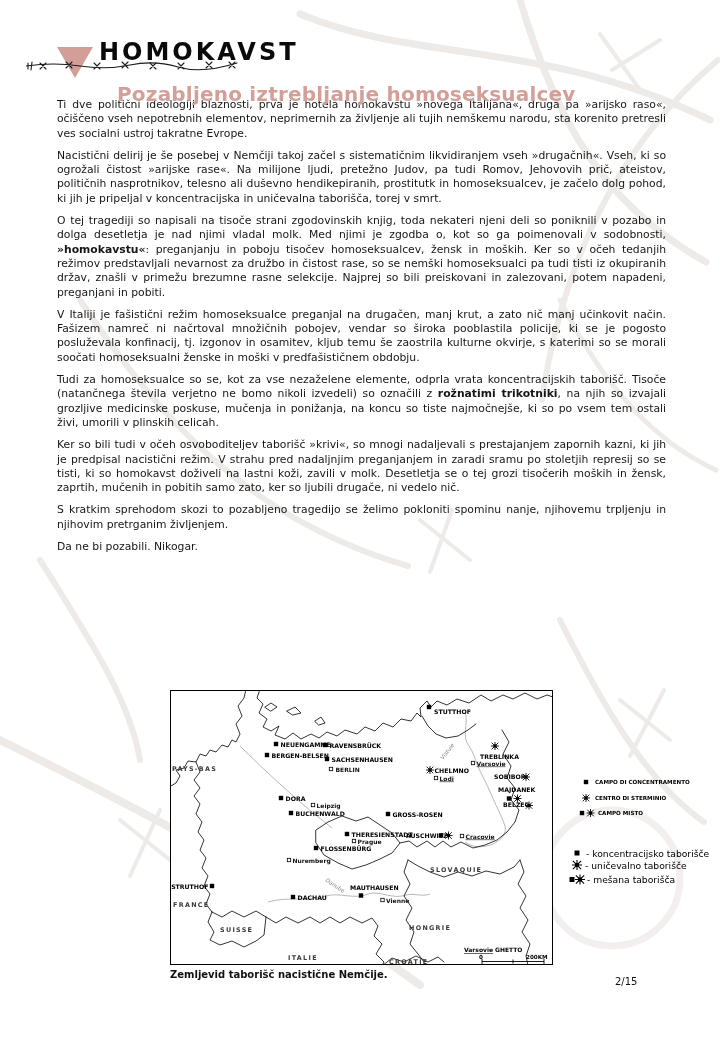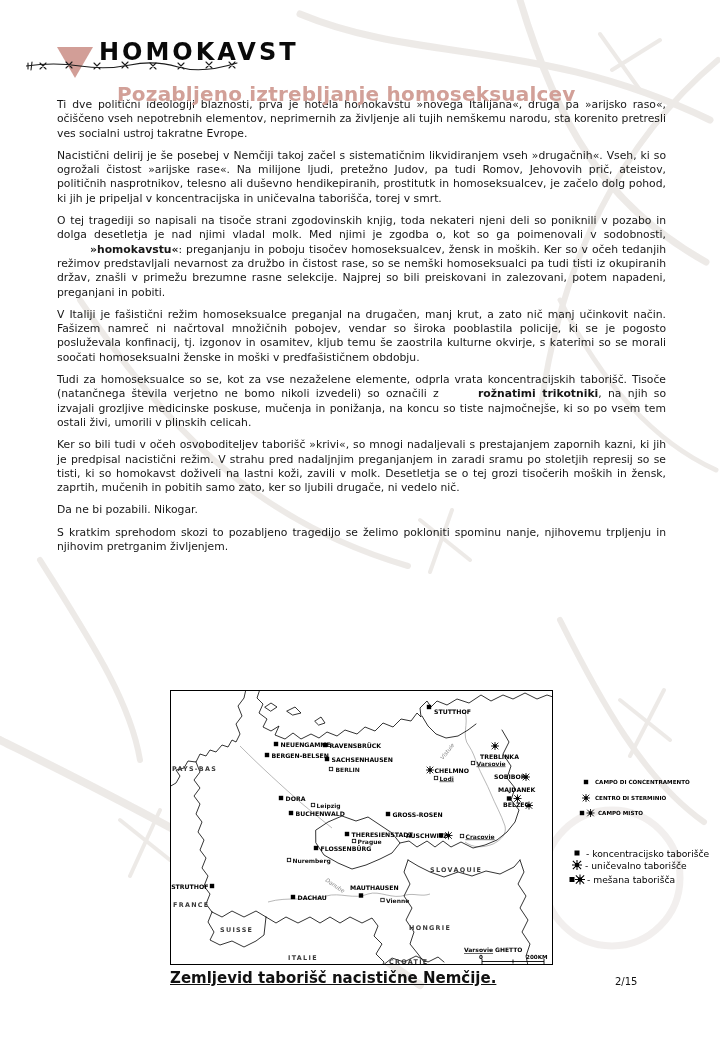--- a/index.html
+++ b/index.html
@@ -14,39 +14,39 @@
             border-top:31px solid #d29e97;}
   .wire-svg{position:absolute;left:26px;top:54px;z-index:3;}
   .logo{position:absolute;left:99px;top:38px;margin:0;z-index:4;
         font:bold 24px "DejaVu Sans",sans-serif;letter-spacing:3px;color:#0a0a0a;}
   .subtitle{position:absolute;left:101px;top:66px;margin:16px;z-index:4;
         font:bold 20px "DejaVu Sans",sans-serif;color:#d2a098;letter-spacing:0.2px;}
   
   .article{position:absolute;left:57px;top:98px;width:609px;z-index:2;}
   .article p{margin:0 0 8px 0;font-size:10.8px;line-height:14.3px;text-align:justify;
              color:#161616;}
-  .article b{font-weight:bold;margin-left:33px;}
+  .article b{font-weight:bold;}
   
   .map-block{position:absolute;left:170px;top:688px;z-index:2;}
   .frame{fill:#ffffff;stroke:#000;stroke-width:1;}
   .bline{fill:none;stroke:#000;stroke-width:0.8;stroke-linejoin:round;stroke-linecap:round;}
   .river{fill:none;stroke:#9a9a9a;stroke-width:0.7;}
   .camp-t{font-size:6.2px;font-weight:bold;fill:#000;}
   .city-t{font-size:6px;font-weight:bold;fill:#111;}
   .u{text-decoration:underline;}
   .country-t{font-size:6.4px;font-weight:bold;fill:#3a3a3a;letter-spacing:1.3px;}
   .river-t{font-size:5.6px;font-style:italic;fill:#888;}
   .leg-it{font-size:5.6px;font-weight:bold;fill:#000;}
   .leg-sl{font-size:9.2px;fill:#000;}
   .ghetto-t{font-size:6px;font-weight:bold;fill:#000;}
   .scale-t{font-size:5.6px;font-weight:bold;fill:#000;}
   .scalebar{stroke:#000;stroke-width:0.9;}
   
   .caption{position:absolute;left:170px;top:969px;z-index:2;
-           font-size:15px;font-weight:bold;color:#111;text-decoration:underline;}
+           font-size:10px;font-weight:bold;color:#111;}
   .pagenum{position:absolute;left:615px;top:976px;z-index:2;
            font-size:10px;color:#111;}
 </style>
 </head>
 <body>
 
 <div class="page">
 
   <svg class="wm" width="720" height="1040" viewBox="0 0 720 1040">
     <g fill="none" stroke="#e9e5e2" stroke-linecap="round" opacity="0.8">
@@ -84,22 +84,22 @@
   <h1 class="logo">HOMOKAVST</h1>
   <h2 class="subtitle">Pozabljeno iztrebljanje homoseksualcev</h2>
 
   <main class="article">
     <p>Ti dve politični ideologiji blaznosti, prva je hotela homokavstu »novega Italijana«, druga pa »arijsko raso«, očiščeno vseh nepotrebnih elementov, neprimernih za življenje ali tujih nemškemu narodu, sta korenito pretresli ves socialni ustroj takratne Evrope.</p>
     <p>Nacistični delirij je še posebej v Nemčiji takoj začel s sistematičnim likvidiranjem vseh »drugačnih«. Vseh, ki so ogrožali čistost »arijske rase«. Na milijone ljudi, pretežno Judov, pa tudi Romov, Jehovovih prič, ateistov, političnih nasprotnikov, telesno ali duševno hendikepiranih, prostitutk in homoseksualcev, je začelo dolg pohod, ki jih je pripeljal v koncentracijska in uničevalna taborišča, torej v smrt.</p>
     <p><span>O tej tragediji so napisali na tisoče strani zgodovinskih knjig, toda nekateri njeni deli so poniknili v pozabo in dolga desetletja je nad njimi vladal molk. Med njimi je zgodba o, kot so ga poimenovali v sodobnosti, </span><b>»homokavstu«</b><span>: preganjanju in poboju tisočev homoseksualcev, žensk in moških. Ker so v očeh tedanjih režimov predstavljali nevarnost za družbo in čistost rase, so se nemški homoseksualci pa tudi tisti iz okupiranih držav, znašli v primežu brezumne rasne selekcije. Najprej so bili preiskovani in zalezovani, potem napadeni, preganjani in pobiti.</span></p>
     <p>V Italiji je fašistični režim homoseksualce preganjal na drugačen, manj krut, a zato nič manj učinkovit način. Fašizem namreč ni načrtoval množičnih pobojev, vendar so široka pooblastila policije, ki se je pogosto posluževala konfinacij, tj. izgonov in osamitev, kljub temu še zaostrila kulturne okvirje, s katerimi so se morali soočati homoseksualni ženske in moški v predfašističnem obdobju.</p>
     <p><span>Tudi za homoseksualce so se, kot za vse nezaželene elemente, odprla vrata koncentracijskih taborišč. Tisoče (natančnega števila verjetno ne bomo nikoli izvedeli) so označili z </span><b>rožnatimi trikotniki</b><span>, na njih so izvajali grozljive medicinske poskuse, mučenja in ponižanja, na koncu so tiste najmočnejše, ki so po vsem tem ostali živi, umorili v plinskih celicah.</span></p>
     <p>Ker so bili tudi v očeh osvoboditeljev taborišč »krivi«, so mnogi nadaljevali s prestajanjem zapornih kazni, ki jih je predpisal nacistični režim. V strahu pred nadaljnjim preganjanjem in zaradi sramu po stoletjih represij so se tisti, ki so homokavst doživeli na lastni koži, zavili v molk. Desetletja se o tej grozi tisočerih moških in žensk, zaprtih, mučenih in pobitih samo zato, ker so ljubili drugače, ni vedelo nič.</p>
+    <p>S kratkim sprehodom skozi to pozabljeno tragedijo se želimo pokloniti spominu nanje, njihovemu trpljenju in njihovim pretrganim življenjem.</p>
     <p>Da ne bi pozabili. Nikogar.</p>
-    <p>S kratkim sprehodom skozi to pozabljeno tragedijo se želimo pokloniti spominu nanje, njihovemu trpljenju in njihovim pretrganim življenjem.</p>
   </main>
 
   <div class="map-block">
     <svg width="550" height="300" viewBox="0 0 550 300">
       <defs>
         <rect id="sym-camp" x="-2.2" y="-2.2" width="4.4" height="4.4" fill="#000"></rect>
         <rect id="sym-city" x="-1.7" y="-1.7" width="3.4" height="3.4" fill="#fff" stroke="#000" stroke-width="0.8"></rect>
         <g id="sym-star">
           <path d="M-3.3,-3.3 L3.3,3.3 M-3.3,3.3 L3.3,-3.3 M0,-4 L0,4 M-4,0 L4,0" stroke="#000" stroke-width="0.85" fill="none"></path>
           <rect x="-1.6" y="-1.6" width="3.2" height="3.2" fill="#000"></rect>

